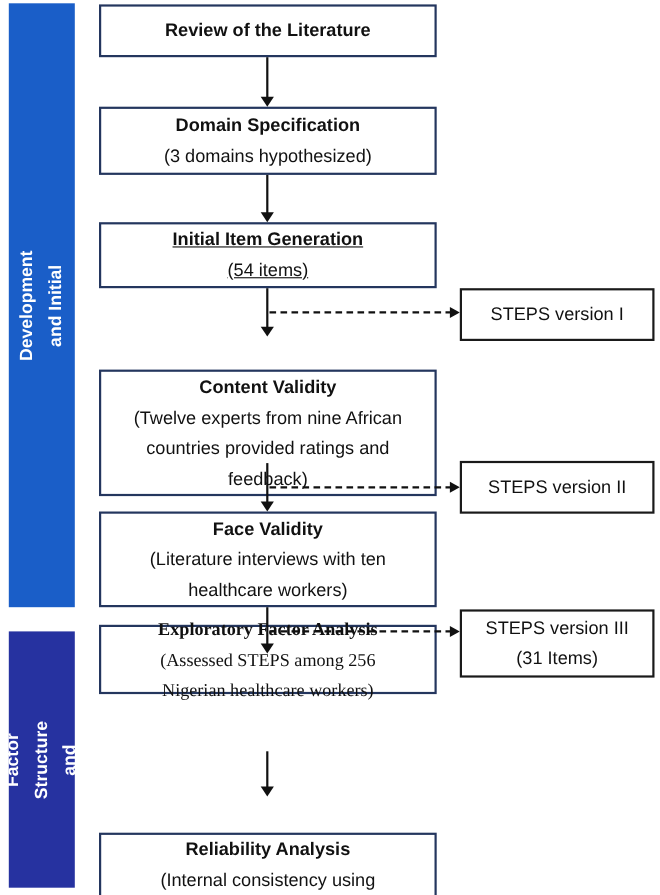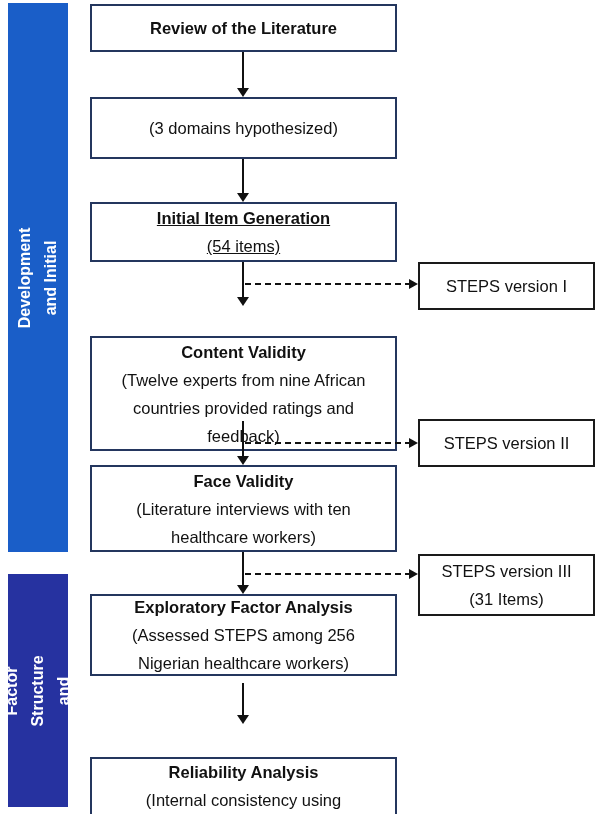--- a/index.html
+++ b/index.html
@@ -67,20 +67,21 @@
   <div class="phase-bar bar2" style="top:574px;height:233px;">
     <span class="bar-label">Evaluating Factor
 Structure and Reliability</span>
   </div>
 
   <div class="fbox" style="top:4px;height:48px;justify-content:center;">
     <div class="fbox-title">Review of the Literature</div>
   </div>
 
   <div class="fbox" style="top:97px;height:62px;">
+    <div class="fbox-title">Domain Specification</div>
     <div class="fbox-sub">(3 domains hypothesized)</div>
   </div>
 
   <div class="fbox" style="top:202px;height:60px;text-decoration:underline;">
     <div class="fbox-title">Initial Item Generation</div>
     <div class="fbox-sub">(54 items)</div>
   </div>
 
   <div class="fbox" style="top:306px;height:115px;margin-top:30px;">
     <div class="fbox-title">Content Validity</div>
@@ -88,21 +89,21 @@
 countries provided ratings and
 feedback)</div>
   </div>
 
   <div class="fbox" style="top:465px;height:87px;">
     <div class="fbox-title">Face Validity</div>
     <div class="fbox-sub">(Literature interviews with ten
 healthcare workers)</div>
   </div>
 
-  <div class="fbox" style="top:594px;height:82px;">
+  <div class="fbox" style="top:568px;height:63px;font-family:Liberation Serif, serif;">
     <div class="fbox-title">Exploratory Factor Analysis</div>
     <div class="fbox-sub">(Assessed STEPS among 256
 Nigerian healthcare workers)</div>
   </div>
 
   <div class="fbox" style="top:757px;height:86px;">
     <div class="fbox-title">Reliability Analysis</div>
     <div class="fbox-sub">(Internal consistency using
 Cronbach’s Alpha)</div>
   </div>

